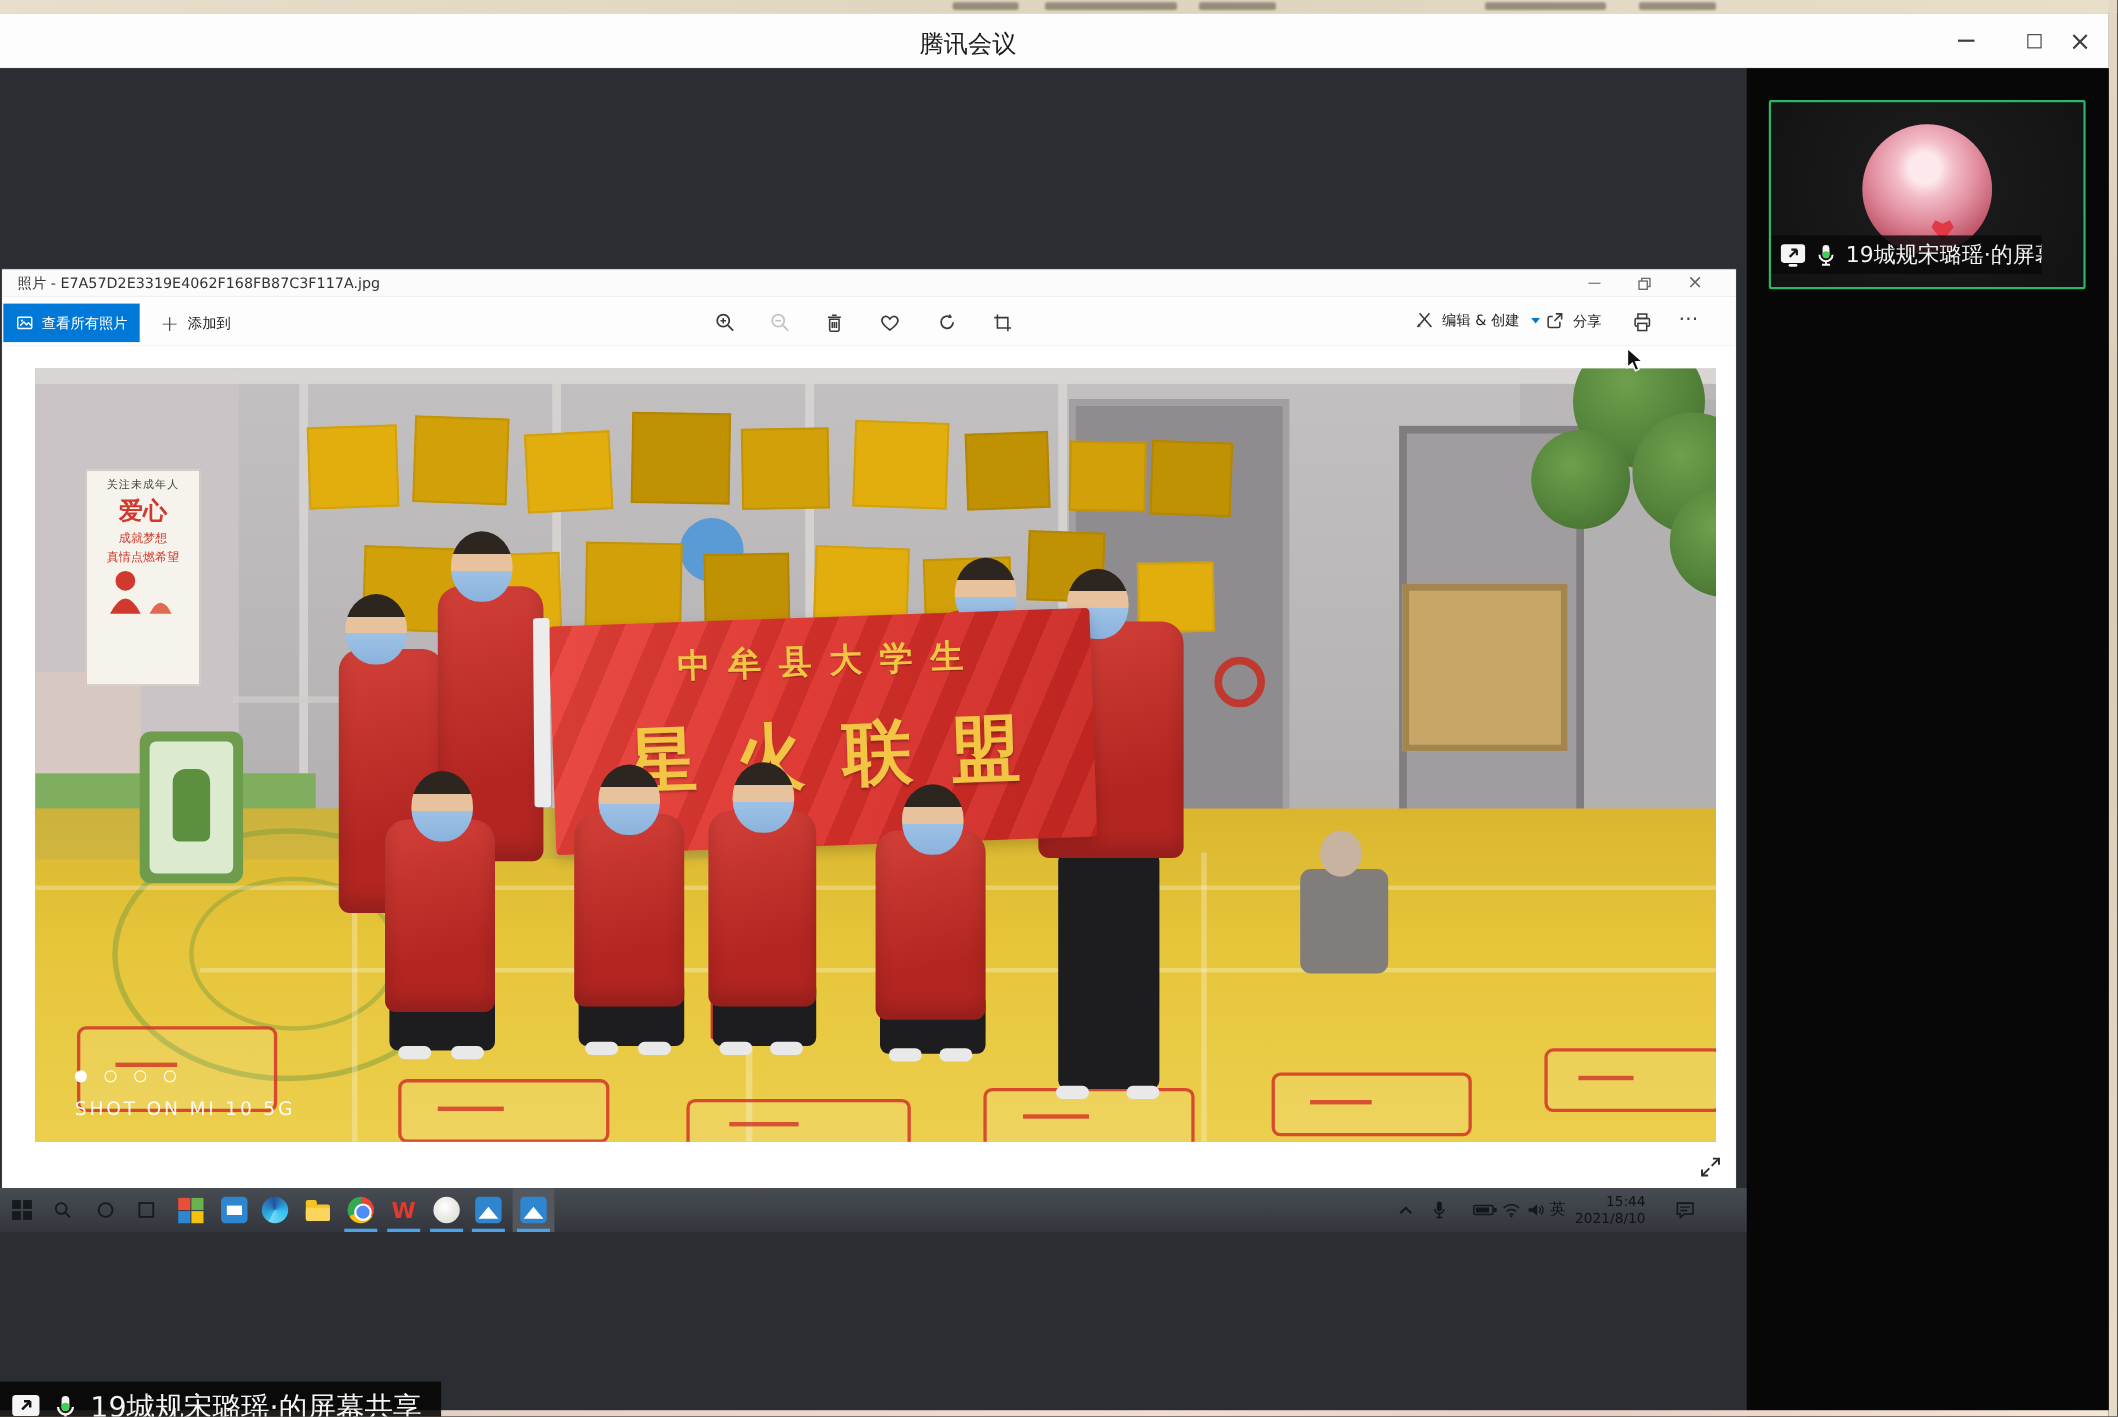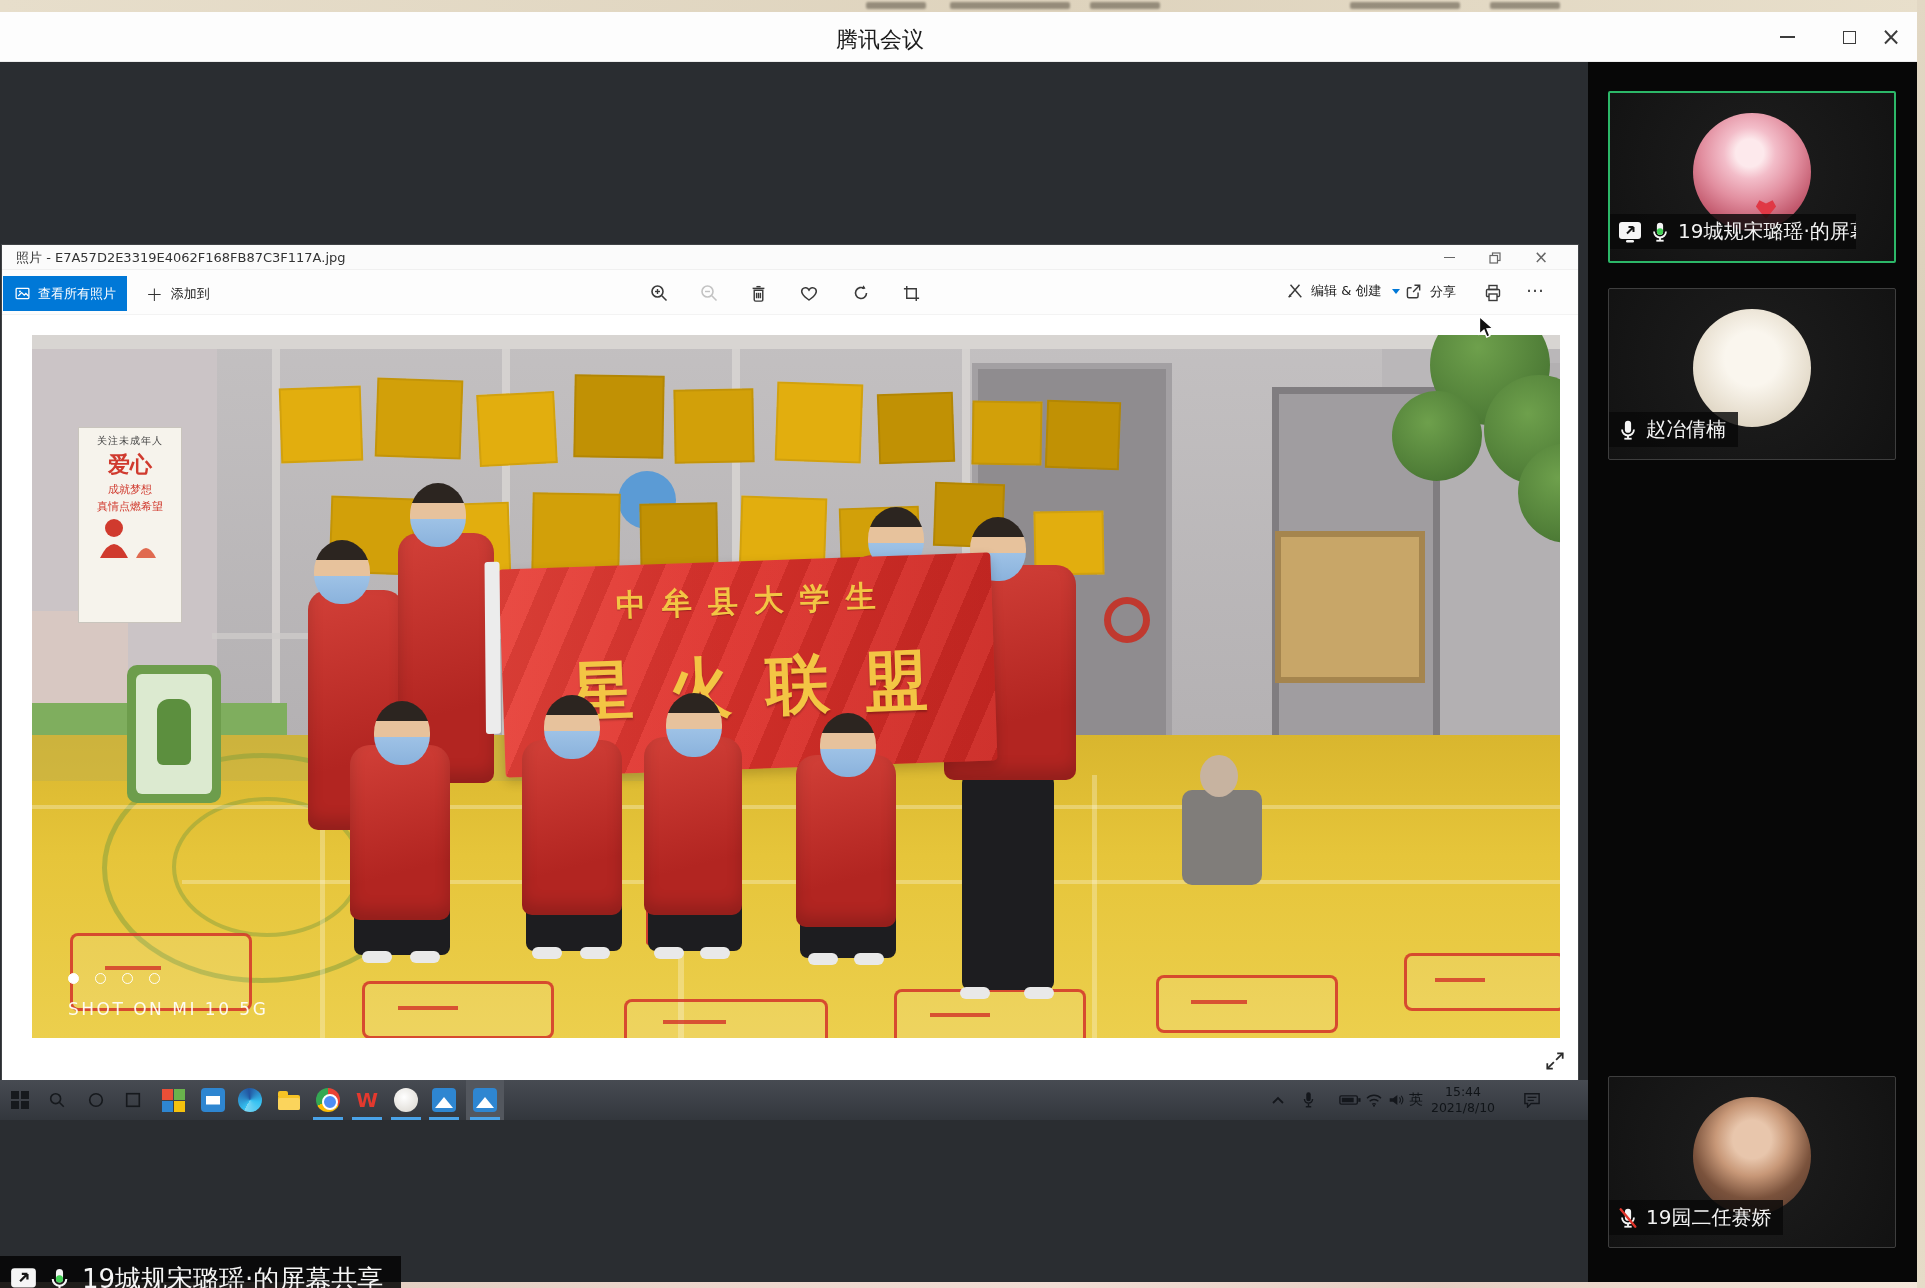--- a/index.html
+++ b/index.html
@@ -113,21 +113,21 @@
   .ico-chrome{border-radius:50%;background:conic-gradient(#ea4335 0 120deg,#fbbc05 0 240deg,#34a853 0 360deg);position:relative}
   .ico-chrome::after{content:"";position:absolute;left:6px;top:6px;width:12px;height:12px;border-radius:50%;background:#4e8df5;border:2.5px solid #fff}
   .wps{font-size:20px;font-weight:bold;color:#e3392e}
   .ico-white{border-radius:50%;background:radial-gradient(circle at 42% 38%,#ffffff,#d8d4cc)}
   .ico-mountain{background:#2e86d1;position:relative;overflow:hidden}
   .ico-mountain::after{content:"";position:absolute;left:3px;bottom:4px;width:0;height:0;border-left:9px solid transparent;border-right:9px solid transparent;border-bottom:11px solid #fff}
   .active-tile{left:466px;top:0;width:38px;height:40px;background:#53575e}
   .runline{top:37px;width:30px;height:3px;background:#4aa3e8}
   .trayico{top:9px;width:24px;height:22px;display:flex;align-items:center;justify-content:center;color:#14171c}
   .ime{font-size:14px;color:#101418}
-  .clockbox{left:1430px;top:4px;width:66px;text-align:center;font-size:12.5px;color:#101418;line-height:16px}
+  .clockbox{left:1430px;top:4px;width:66px;text-align:right;font-size:12.5px;color:#101418;line-height:16px}
 
   
   .share-banner{left:0;top:1256px;height:46px;background:rgba(6,6,6,.88);display:flex;align-items:center;gap:9px;padding:0 18px 0 10px;z-index:6}
   .share-banner span{font-size:26px;color:#f5f5f5}
   .share-banner .ico-slot svg{width:27px;height:25px}
   .sliver{left:0;top:1282px;width:1917px;height:6px;z-index:5;
     background:linear-gradient(90deg,#d8c7b4 0%,#e3cfc2 18%,#eed5cc 35%,#f2dcd4 55%,#e9cfc4 75%,#f5e6da 100%)}
 
   
   .sidebar{left:1588px;top:62px;width:329px;height:1226px;background:#070707}
@@ -573,56 +573,23 @@
               <path d="M5.5 11.5 a6.5 6.5 0 0 0 13 0" fill="none" stroke="#f5f5f5" stroke-width="2"></path>
               <line x1="12" y1="18" x2="12" y2="21" stroke="#f5f5f5" stroke-width="2"></line>
               <line x1="8" y1="21.5" x2="16" y2="21.5" stroke="#f5f5f5" stroke-width="2"></line>
             </svg>
           </span>
         <span>19城规宋璐瑶·的屏幕…</span>
       </div>
     </div>
   </div>
 
-  <div class="abs tile" style="top:288px">
-    <div class="abs avatar av-baby"></div>
-    <div class="abs trow">
-      <div class="tlabel">
-        <span class="ico-slot">
-            <svg width="22" height="22" viewBox="0 0 24 24">
-              <rect x="8.6" y="2" width="6.8" height="13" rx="3.4" fill="#f5f5f5"></rect>
-              <path d="M5.5 11.5 a6.5 6.5 0 0 0 13 0" fill="none" stroke="#f5f5f5" stroke-width="2"></path>
-              <line x1="12" y1="18" x2="12" y2="21" stroke="#f5f5f5" stroke-width="2"></line>
-              <line x1="8" y1="21.5" x2="16" y2="21.5" stroke="#f5f5f5" stroke-width="2"></line>
-            </svg>
-          </span>
-        <span>赵冶倩楠</span>
-      </div>
-    </div>
-  </div>
-
-
-
-
-  <div class="abs tile" style="top:1076px">
-    <div class="abs avatar av-girl"></div>
-    <div class="abs trow">
-      <div class="tlabel">
-        <span class="ico-slot">
-            <svg width="22" height="22" viewBox="0 0 24 24">
-              <rect x="8.6" y="2" width="6.8" height="13" rx="3.4" fill="#f5f5f5"></rect>
-              <path d="M5.5 11.5 a6.5 6.5 0 0 0 13 0" fill="none" stroke="#f5f5f5" stroke-width="2"></path>
-              <line x1="12" y1="18" x2="12" y2="21" stroke="#f5f5f5" stroke-width="2"></line>
-              <line x1="8" y1="21.5" x2="16" y2="21.5" stroke="#f5f5f5" stroke-width="2"></line>
-              <line x1="4" y1="2.5" x2="20" y2="21.5" stroke="#e0352b" stroke-width="2.6" stroke-linecap="round"></line>
-            </svg>
-          </span>
-        <span>19园二任赛娇</span>
-      </div>
-    </div>
-  </div>
+
+
+
+
 
   <div class="abs cursor">
     <svg width="17" height="24" viewBox="0 0 12 17">
         <path d="M1 1 L1 13.5 L4.2 10.8 L6.2 15.6 L8.4 14.6 L6.4 9.9 L10.6 9.6 Z" fill="#111" stroke="#fff" stroke-width="1"></path>
       </svg>
   </div>
 </div>
 
 </body></html>

